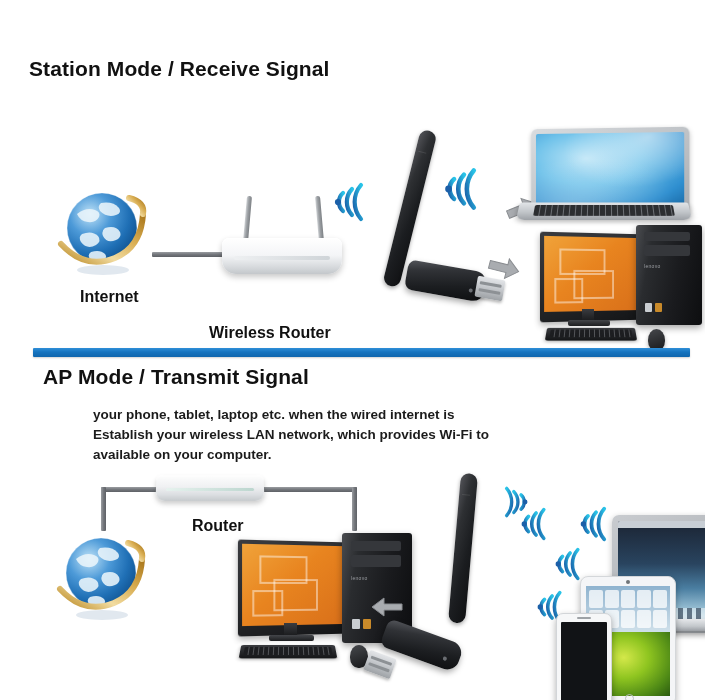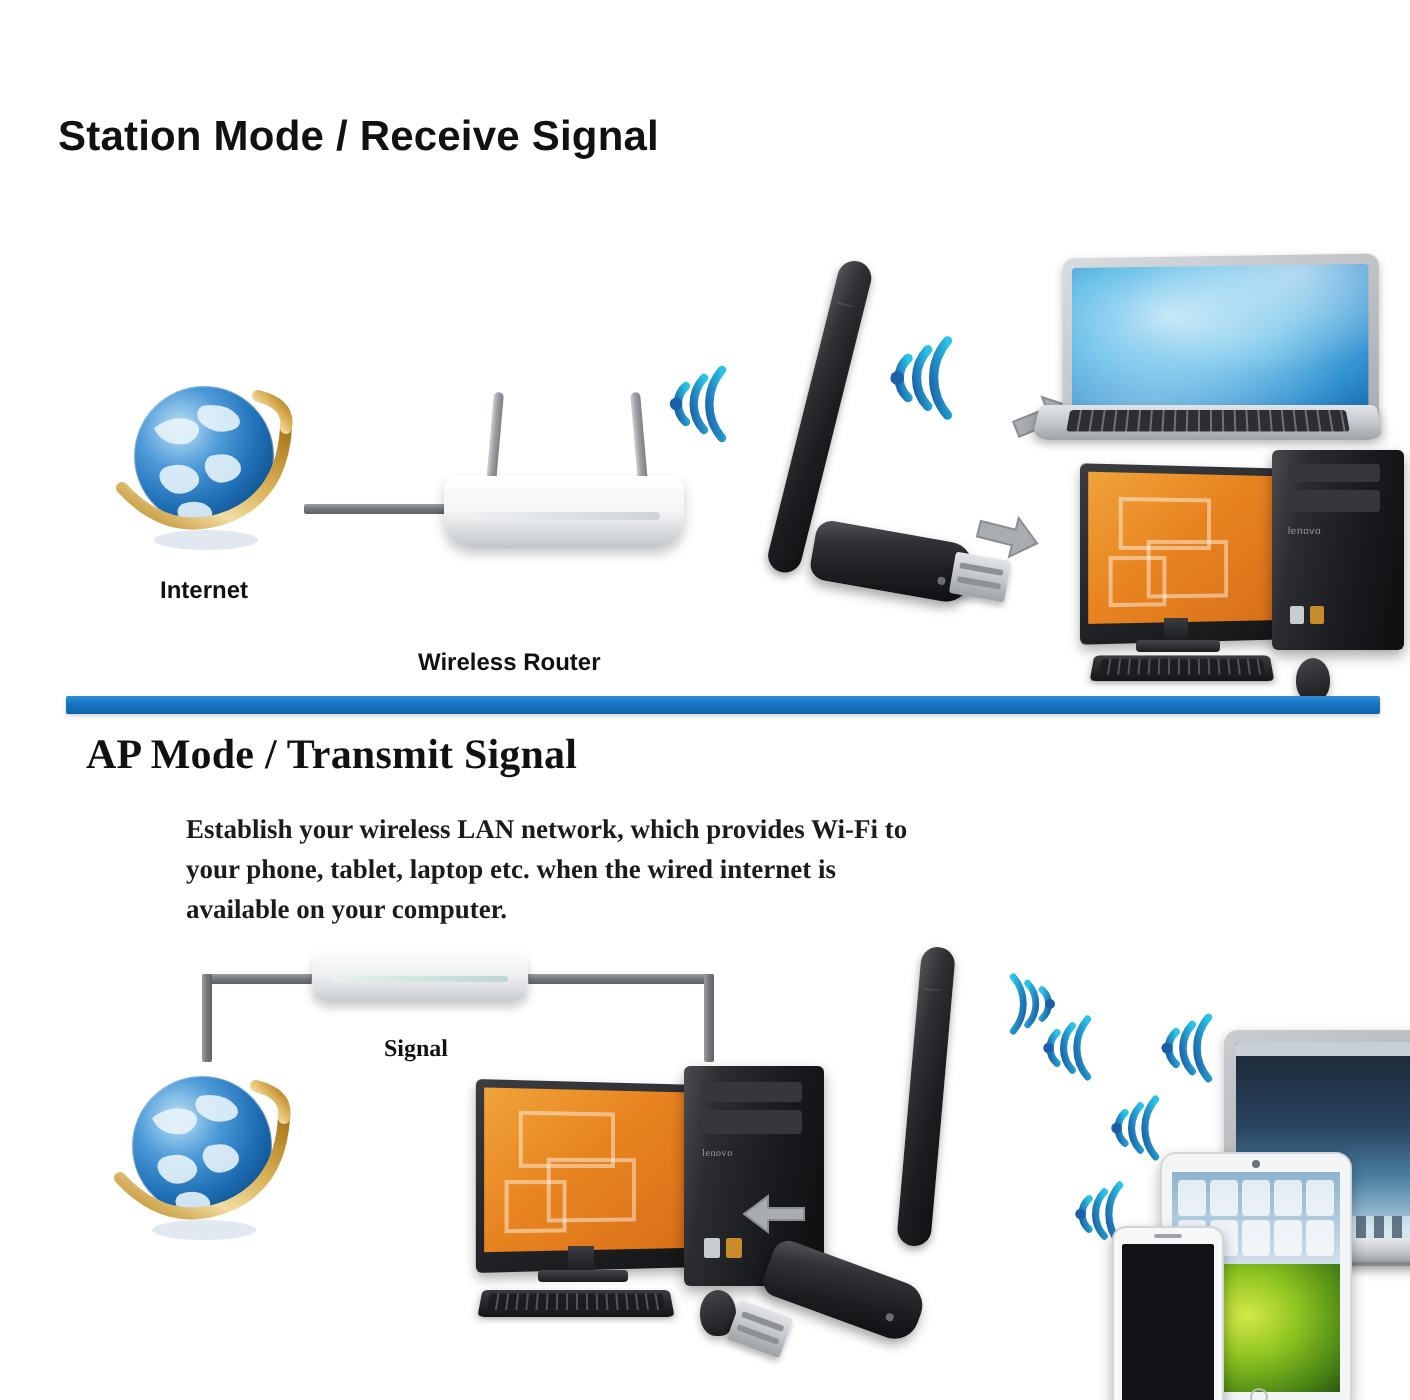--- a/index.html
+++ b/index.html
@@ -1,31 +1,31 @@
 <!DOCTYPE html>
 <html><head>
 <meta charset="utf-8">
 <style>
   html,body{margin:0;padding:0;background:#fff;}
   body{width:705px;height:700px;position:relative;overflow:hidden;
        font-family:"Liberation Sans","DejaVu Sans",sans-serif;color:#1a1a1a;}
   .section{position:absolute;left:0;width:705px;}
   #section-station{top:0;height:345px;}
-  #section-ap{top:345px;height:355px;font-family:Liberation Serif, serif;}
+  #section-ap{top:345px;height:355px;}
 
   .heading{position:absolute;font-size:21px;font-weight:bold;letter-spacing:.1px;
            color:#111;white-space:nowrap;}
   .body-text{position:absolute;font-size:13.5px;font-weight:bold;line-height:20px;
              color:#1b1b1b;}
 
   .divider{position:absolute;left:33px;top:348px;width:657px;height:9px;
            background:linear-gradient(180deg,#2f8fd8 0%,#1573bf 45%,#0f65ad 100%);
            border-radius:1px;box-shadow:0 1px 2px rgba(0,0,0,.18);}
 
-  .label{position:absolute;font-size:12px;font-weight:bold;color:#111;white-space:nowrap;}
+  .label{position:absolute;font-size:16px;font-weight:bold;color:#111;white-space:nowrap;}
 
   
   .globe{position:absolute;}
   .globe svg{display:block;}
 
   
   .cable{position:absolute;background:#808287;}
   .cable.h{height:5px;border-radius:1px;
     background:linear-gradient(180deg,#9a9da1 0%,#74777c 50%,#5e6166 100%);}
   .cable.v{width:5px;border-radius:1px;
@@ -293,32 +293,32 @@
   </div>
 </div>
 
 <div class="divider"></div>
 
 <div class="section" id="section-ap">
 
   <div class="heading" style="left:43px;top:20px;">AP Mode / Transmit Signal</div>
 
   <div class="body-text" style="left:93px;top:60px;width:540px;">
+    <div>your phone, tablet, laptop etc. when the wired internet is</div>
     <div>Establish your wireless LAN network, which provides Wi-Fi to</div>
-    <div>your phone, tablet, laptop etc. when the wired internet is</div>
     <div>available on your computer.</div>
   </div>
 
   <div class="cable h" style="left:101px;top:142px;width:58px;"></div>
   <div class="cable v" style="left:101px;top:142px;height:44px;"></div>
   <div class="cable h" style="left:262px;top:142px;width:95px;"></div>
   <div class="cable v" style="left:352px;top:142px;height:44px;"></div>
 
   <div class="modem" style="left:156px;top:130px;"></div>
-  <div class="label" style="left:192px;top:172px;">Signal</div>
+  <div class="label" style="left:192px;top:172px;">Router</div>
 
   <div class="globe" style="left:56px;top:186px;">
     <svg width="92" height="92" viewBox="0 0 92 92">
       <ellipse cx="46" cy="84" rx="26" ry="5" fill="rgba(120,150,180,.22)"></ellipse>
       <circle cx="45" cy="42" r="35" fill="url(#g1)"></circle>
       <g fill="#eaf5fb" opacity=".88">
         <path d="M20 28 q9 -7 18 -4 q6 2 4 7 q-3 6 -11 5 q-8 -1 -11 -8z"></path>
         <path d="M44 17 q12 -2 18 5 q3 5 -3 7 q-9 3 -16 -4 q-3 -5 1 -8z"></path>
         <path d="M25 48 q10 -4 16 2 q4 5 -2 9 q-9 5 -15 -3 q-3 -5 1 -8z"></path>
         <path d="M48 42 q11 -3 15 4 q2 5 -4 8 q-9 4 -13 -4 q-2 -5 2 -8z"></path>

